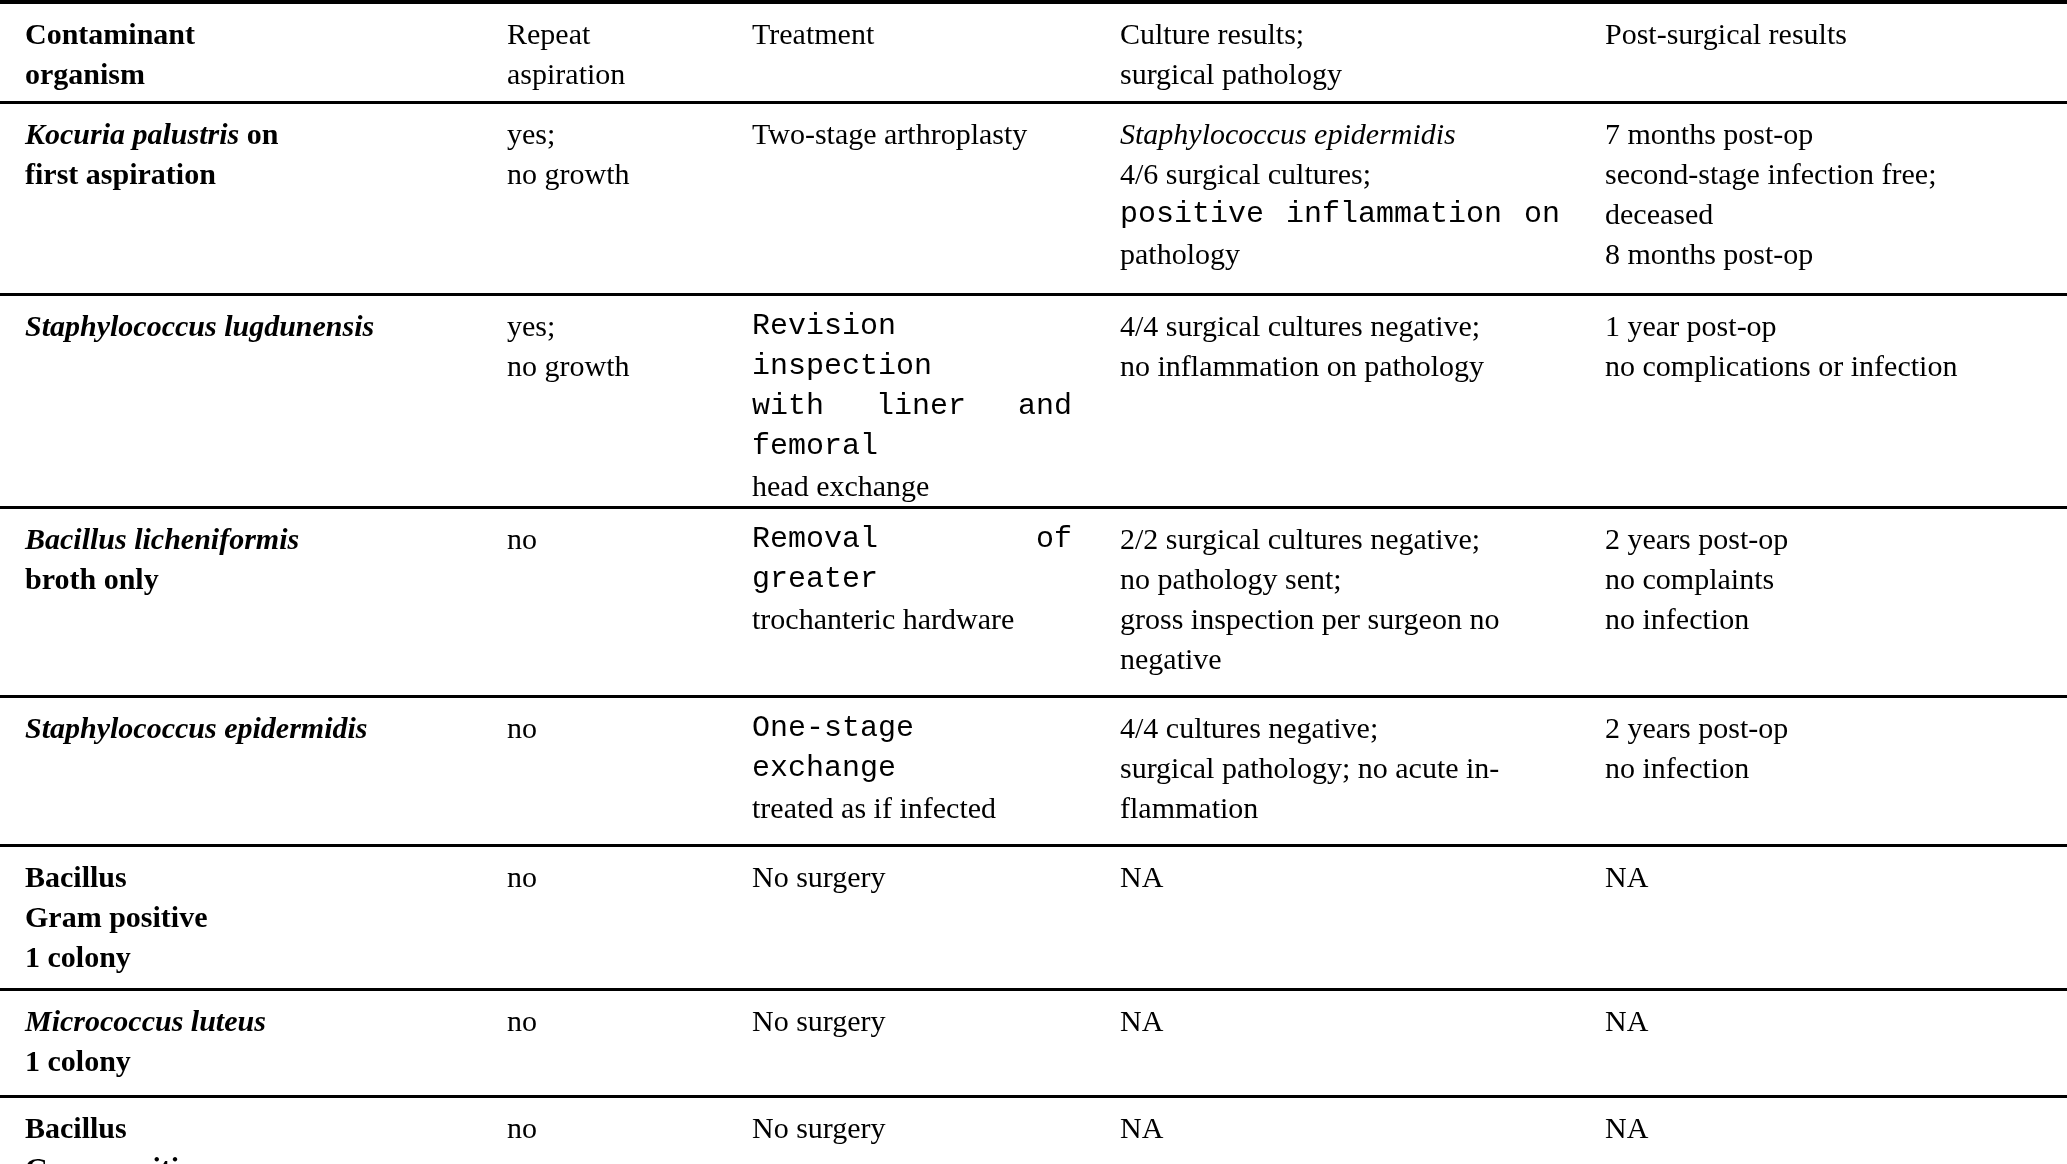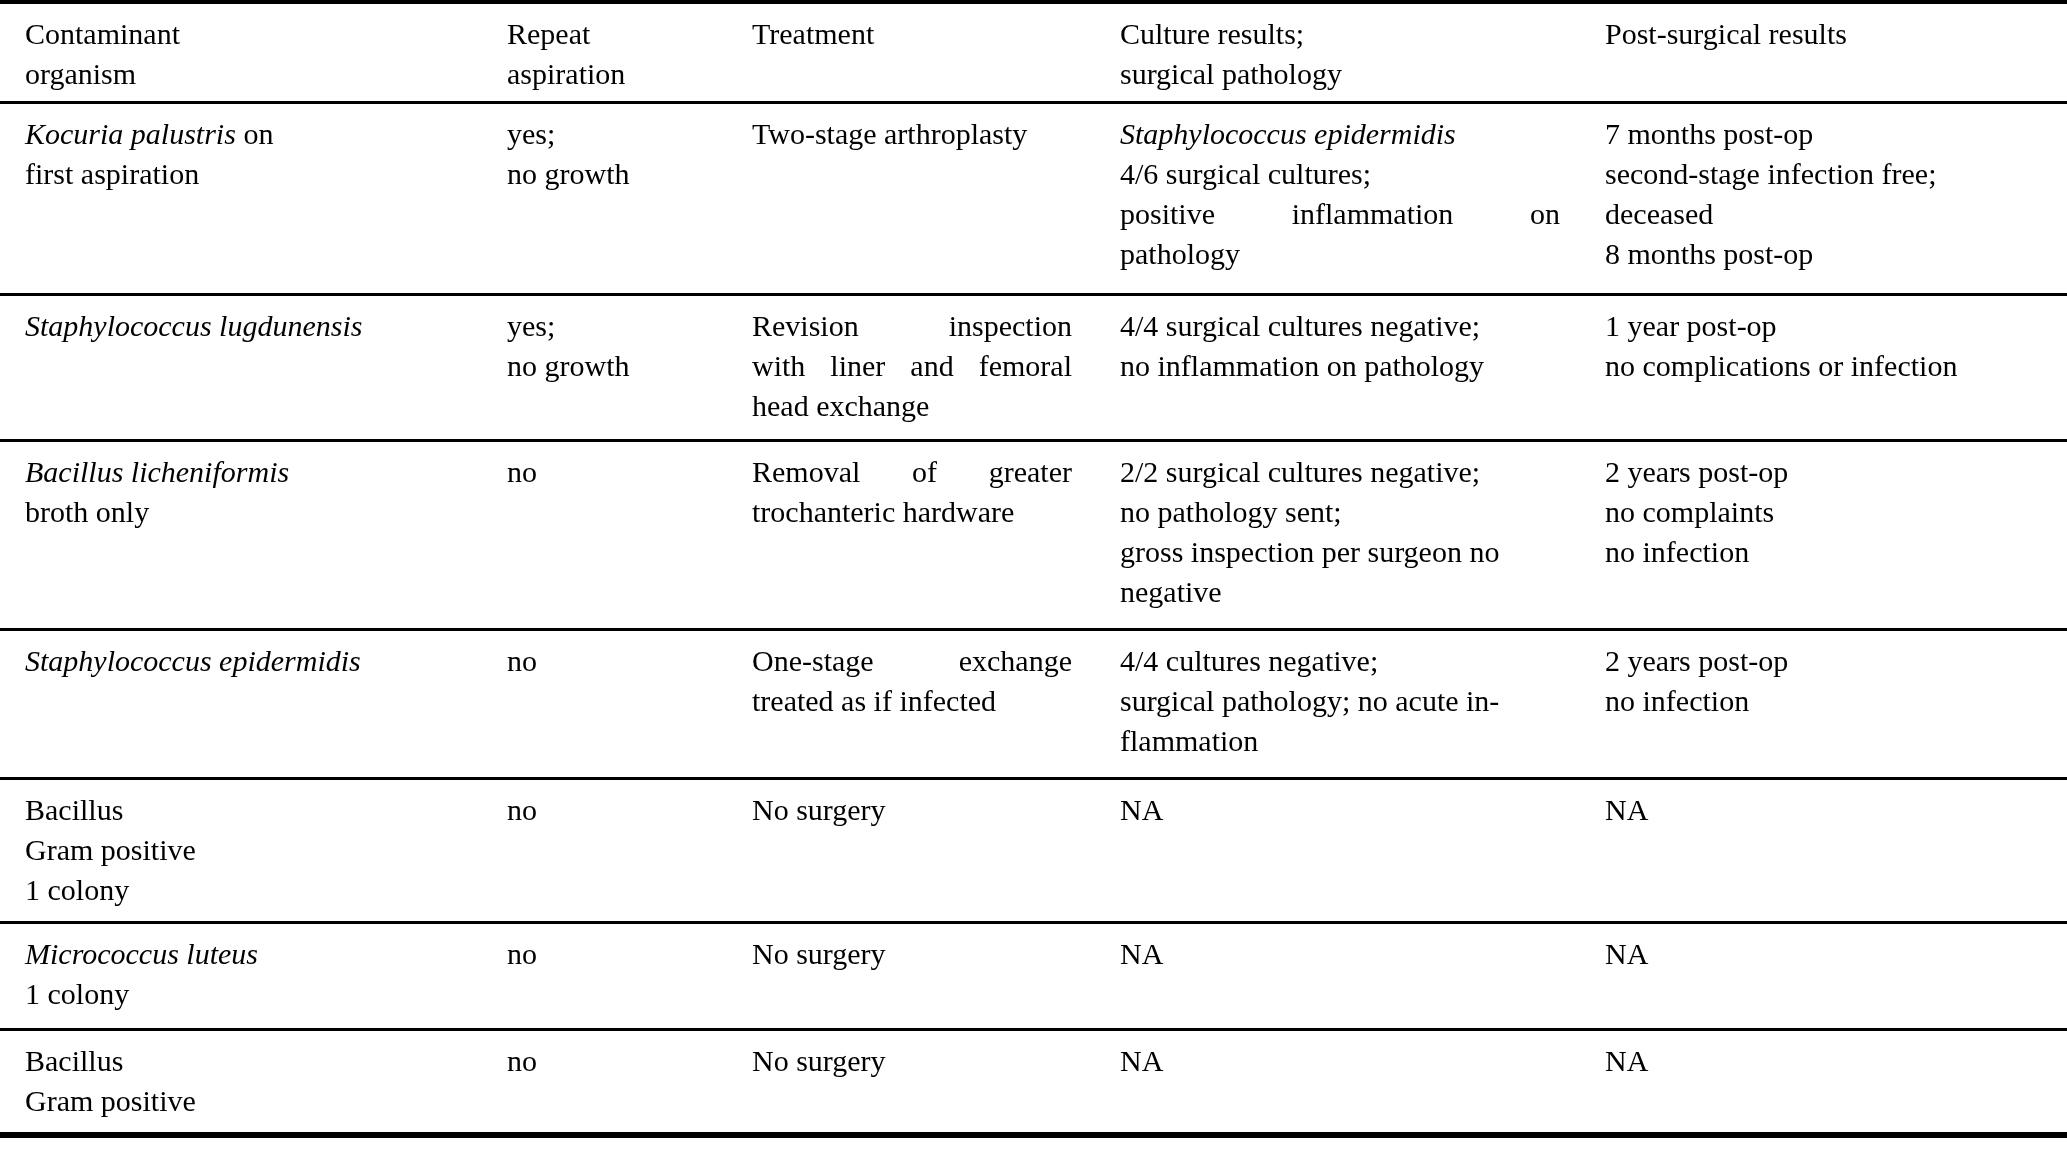--- a/index.html
+++ b/index.html
@@ -30,39 +30,40 @@
   thead tr { border-bottom: 3px solid #000000; height: 100px; }
   tbody tr { border-bottom: 3px solid #000000; }
   tbody tr:last-child { border-bottom: none; }
 
   
   col.c1 { width: 507px; }
   col.c2 { width: 245px; }
   col.c3 { width: 368px; }
   col.c4 { width: 485px; }
   col.c5 { width: 462px; }
-  th:nth-child(1), td:nth-child(1) { padding-left: 25px; }
+  th:nth-child(1), td:nth-child(1) { padding-left: 25px; font-weight: bold; }
   th:nth-child(3), td:nth-child(3) { padding-right: 48px; }
   th:nth-child(4), td:nth-child(4) { padding-right: 45px; }
   th:nth-child(5), td:nth-child(5) { padding-right: 10px; }
 
   
   tbody tr:nth-child(1) { height: 192px; }
   tbody tr:nth-child(2) { height: 146px; }
   tbody tr:nth-child(3) { height: 189px; }
   tbody tr:nth-child(4) { height: 149px; }
   tbody tr:nth-child(5) { height: 144px; }
   tbody tr:nth-child(6) { height: 107px; }
   tbody tr:nth-child(7) { height: 106px; }
 
   .line { white-space: nowrap; }
   .line.just {
     white-space: normal;
     text-align: justify;
     text-align-last: justify;
+    font-family: Liberation Mono, monospace;
   }
   .it { font-style: italic; }
 </style>
 </head>
 <body>
 
 <table class="case-table">
   <colgroup>
     <col class="c1">
       <col class="c2">

